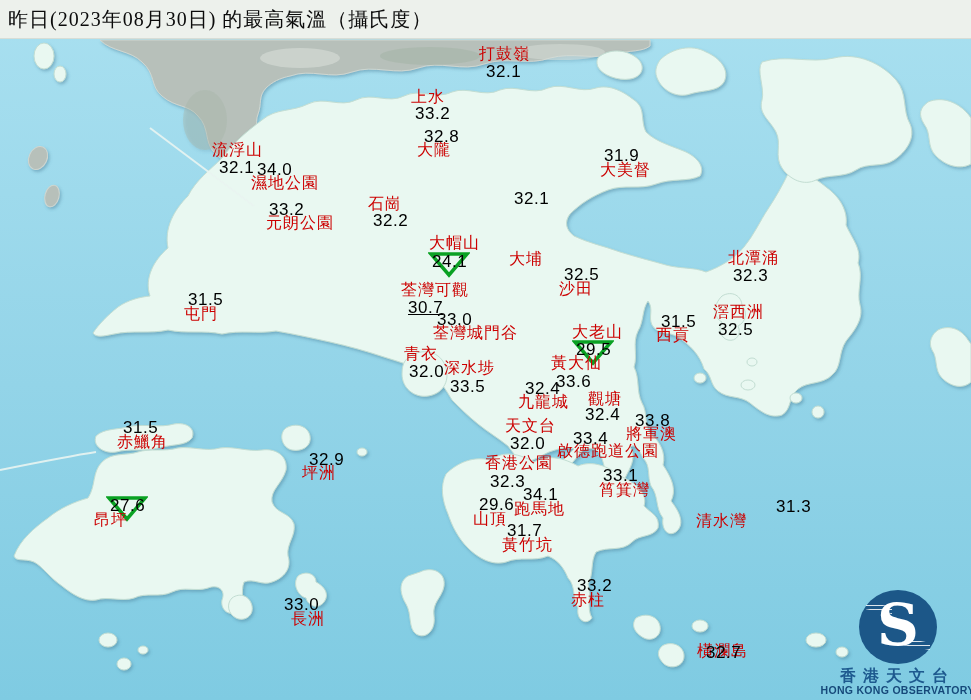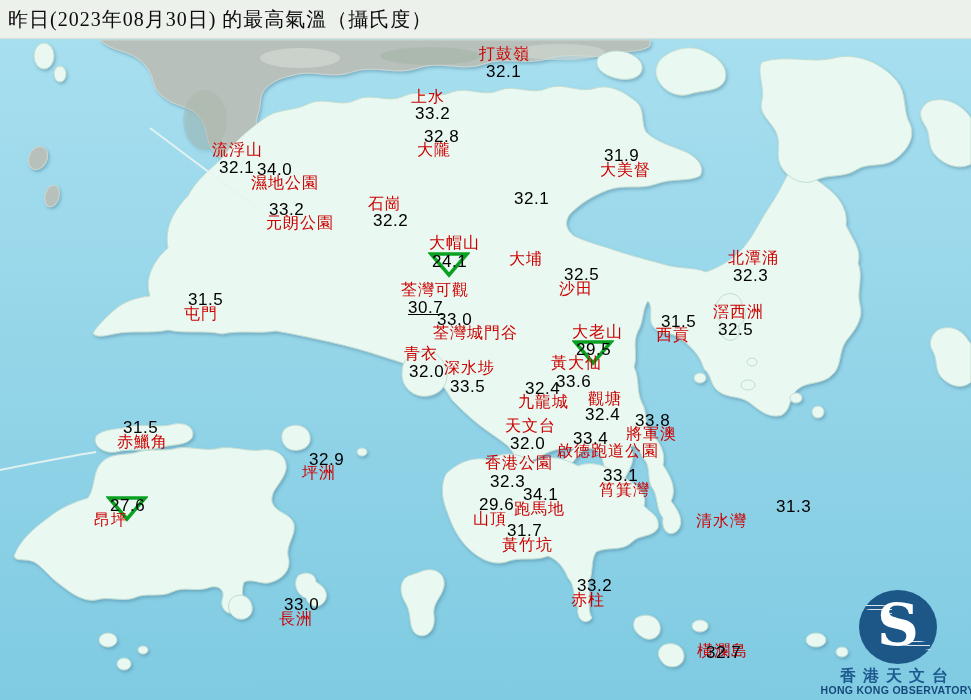--- a/index.html
+++ b/index.html
@@ -257,21 +257,21 @@
       <div class="st-value" style="left: 123px; top: 419px;">31.5</div>
       <div class="st-name" style="left: 117px; top: 434px;">赤鱲角</div>
       <div class="st-value" style="left: 309px; top: 451px;">32.9</div>
       <div class="st-name" style="left: 302px; top: 465px;">坪洲</div>
       <div class="min-marker" style="left: 106px; top: 494px;"><svg width="42" height="28" viewBox="0 0 42 28">
           <polygon points="3,4 39,4 21,25" fill="none" stroke="#0aa123" stroke-width="3.5" stroke-linejoin="miter"></polygon>
         </svg></div>
       <div class="st-value" style="left: 110px; top: 497px;">27.6</div>
       <div class="st-name" style="left: 94px; top: 512px;">昂坪</div>
       <div class="st-value" style="left: 284px; top: 596px;">33.0</div>
-      <div class="st-name" style="left: 279px; top: 611px;">長洲</div>
+      <div class="st-name" style="left: 291px; top: 611px;">長洲</div>
       <div class="st-value" style="left: 577px; top: 577px;">33.2</div>
       <div class="st-name" style="left: 571px; top: 592px;">赤柱</div>
       <div class="st-value" style="left: 731px; top: 498px; margin-left: 45px;">31.3</div>
       <div class="st-name" style="left: 696px; top: 513px;">清水灣</div>
       <div class="st-value" style="left: 706px; top: 628px; margin-top: 16px;">32.7</div>
       <div class="st-name" style="left: 697px; top: 643px;">橫瀾島</div>
     </div>
 
   <div id="title-bar">
     <div class="t">昨日(2023年08月30日) 的最高氣溫（攝氏度）</div>

